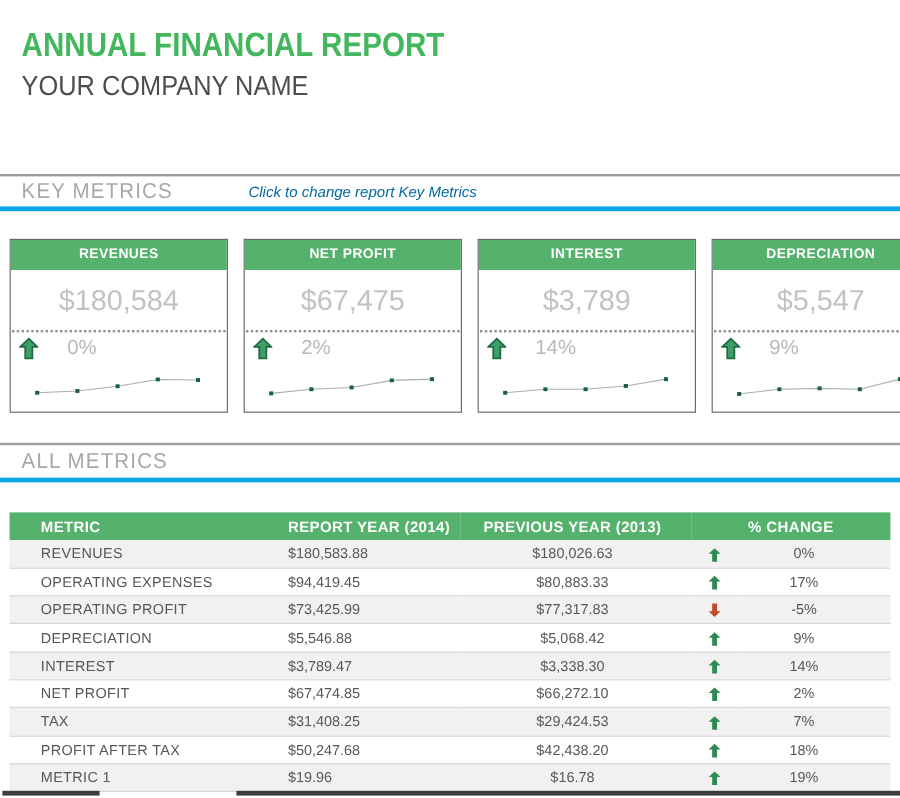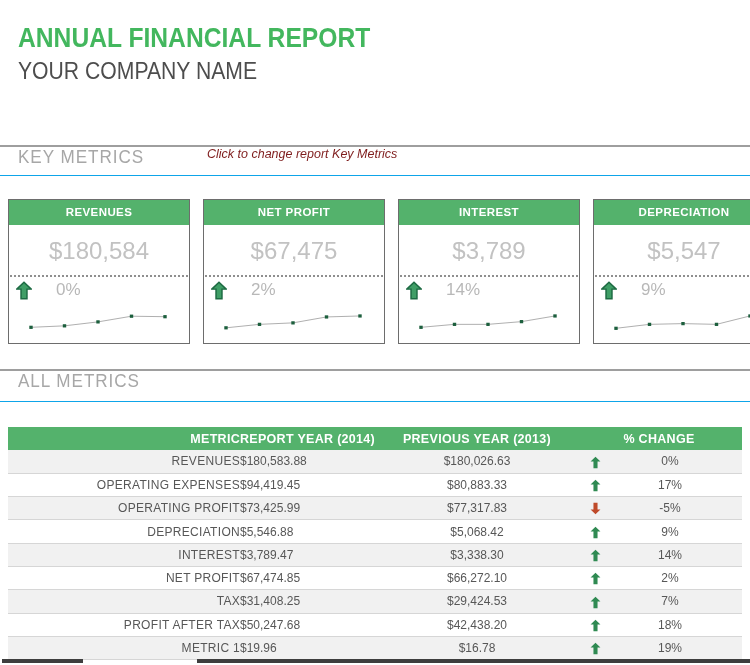--- a/index.html
+++ b/index.html
@@ -5,28 +5,28 @@
   * { margin:0; padding:0; box-sizing:border-box; }
   html,body { background:#fff; }
   body { font-family:"Liberation Sans", sans-serif; }
   .page { position:relative; width:750px; height:665px; background:#fff; overflow:hidden; }
 
   .report-title { position:absolute; top:22px; left:18px; font-size:28px; font-weight:bold;
     color:#43b75e; letter-spacing:0; transform:scaleX(0.88); transform-origin:left top; white-space:nowrap; }
   .company-name { position:absolute; top:58px; left:18px; font-size:23px; font-weight:normal;
     color:#4d4d4d; transform:scaleX(0.92); transform-origin:left top; white-space:nowrap; }
 
-  .band { position:absolute; left:0; right:0; border-top:2px solid #9e9e9e; border-bottom:1px solid #0ea5e9;
-    display:flex; align-items:flex-start; background:#fff; }
+  .band { position:absolute; left:0; right:0; border-top:2px solid #9e9e9e; border-bottom:4px solid #0ea5e9;
+    display:flex; align-items:center; background:#fff; }
   .band-key { top:145px; height:31px; }
   .band-all { top:369px; height:33px; }
   .band-label { margin-left:18px; font-size:18px; color:#a7a7a7; letter-spacing:1px;
     transform:scaleX(0.95); transform-origin:left center; white-space:nowrap; }
   .band-instruction { position:absolute; left:207px; font-size:12.5px; font-style:italic;
-    color:#7f1d1d; white-space:nowrap; cursor:pointer; }
+    color:#0369a1; white-space:nowrap; cursor:pointer; }
 
   .cards { position:absolute; top:199px; left:8px; display:flex; gap:13px; }
   .card { width:182px; height:145px; border:1.4px solid #6d6d6d; background:#fff; flex:0 0 auto; }
   .card-header { height:25px; background:#54b26c; color:#fff; font-size:11.5px; font-weight:bold;
     letter-spacing:0.4px; text-align:center; line-height:25px; }
   .card-value { height:50px; line-height:52px; text-align:center; font-size:24px; color:#c2c2c2; }
   .card-sep { border-top:2px dotted #8f8f8f; margin:0 1px; }
   .card-change { height:26px; display:flex; align-items:center; padding-left:7px; }
   .card-arrow { width:16px; height:19px; }
   .card-arrow path { fill:#3f9e66; stroke:#1d6b43; stroke-width:1.3px; }
@@ -35,21 +35,21 @@
   .spark polyline { fill:none; stroke:#adadad; stroke-width:1px; }
   .spark rect { fill:#1c5f3d; }
 
   .metrics-table { position:absolute; top:427px; left:8px; width:734px; border-collapse:collapse; }
   .metrics-table thead tr { height:23px; }
   .metrics-table th { background:#54b26c; color:#fff; font-size:12.5px; font-weight:bold;
     letter-spacing:0.3px; white-space:nowrap; }
   .metrics-table tbody tr { height:23.3px; border-bottom:1px solid #d6d6d6; }
   .metrics-table tbody tr:nth-child(odd) { background:#f1f1f1; }
   .metrics-table td { font-size:12px; color:#575757; white-space:nowrap; }
-  .c-metric { width:232px; text-align:right; padding-left:14px; letter-spacing:0.3px; }
+  .c-metric { width:232px; text-align:left; padding-left:26px; letter-spacing:0.3px; }
   .c-report { width:144px; text-align:left; padding-right:6px; }
   .c-prev   { width:192px; text-align:center; padding-right:6px; }
   .c-arrow  { width:38px; text-align:center; }
   .c-pct    { width:128px; text-align:center; padding-right:16px; }
   th.c-pct-h { text-align:center; }
   .tbl-arrow svg { width:11px; height:13px; vertical-align:middle; }
   .tbl-arrow.up path { fill:#2f8a52; }
   .tbl-arrow.down svg { transform:rotate(180deg); }
   .tbl-arrow.down path { fill:#bf4a2a; }
 

